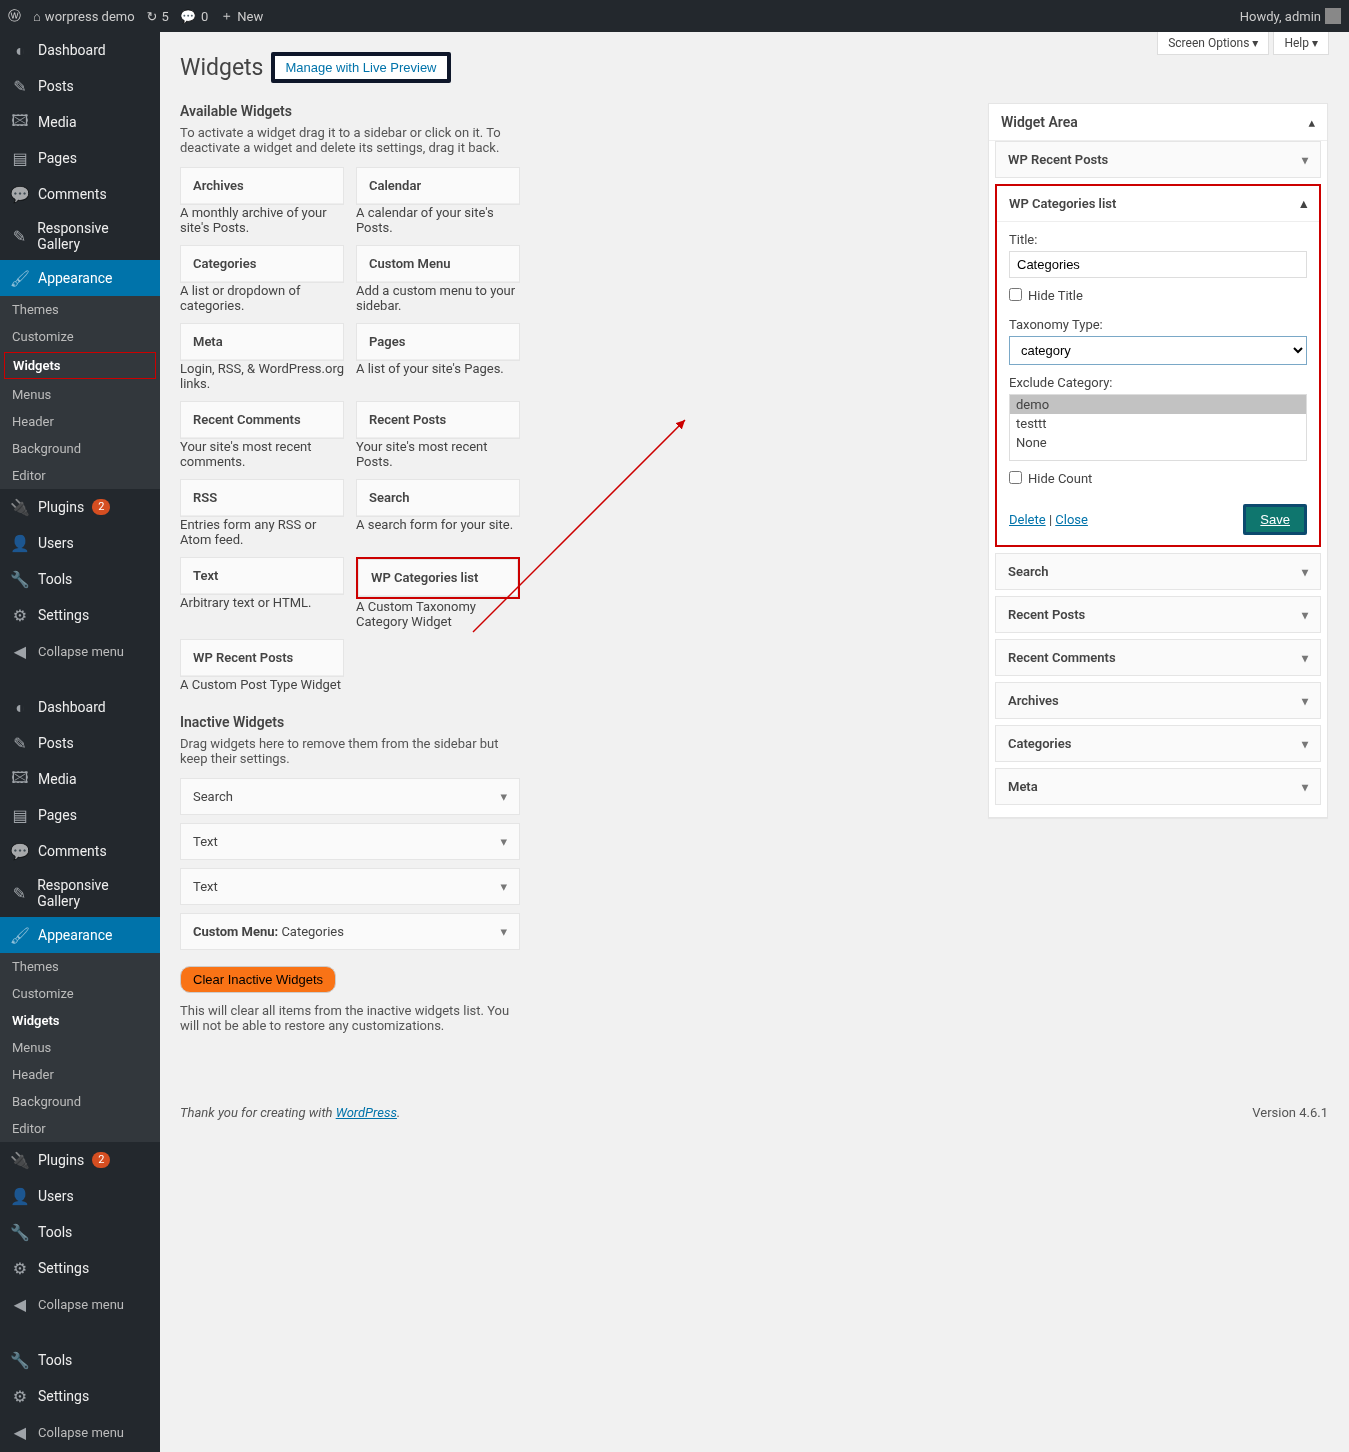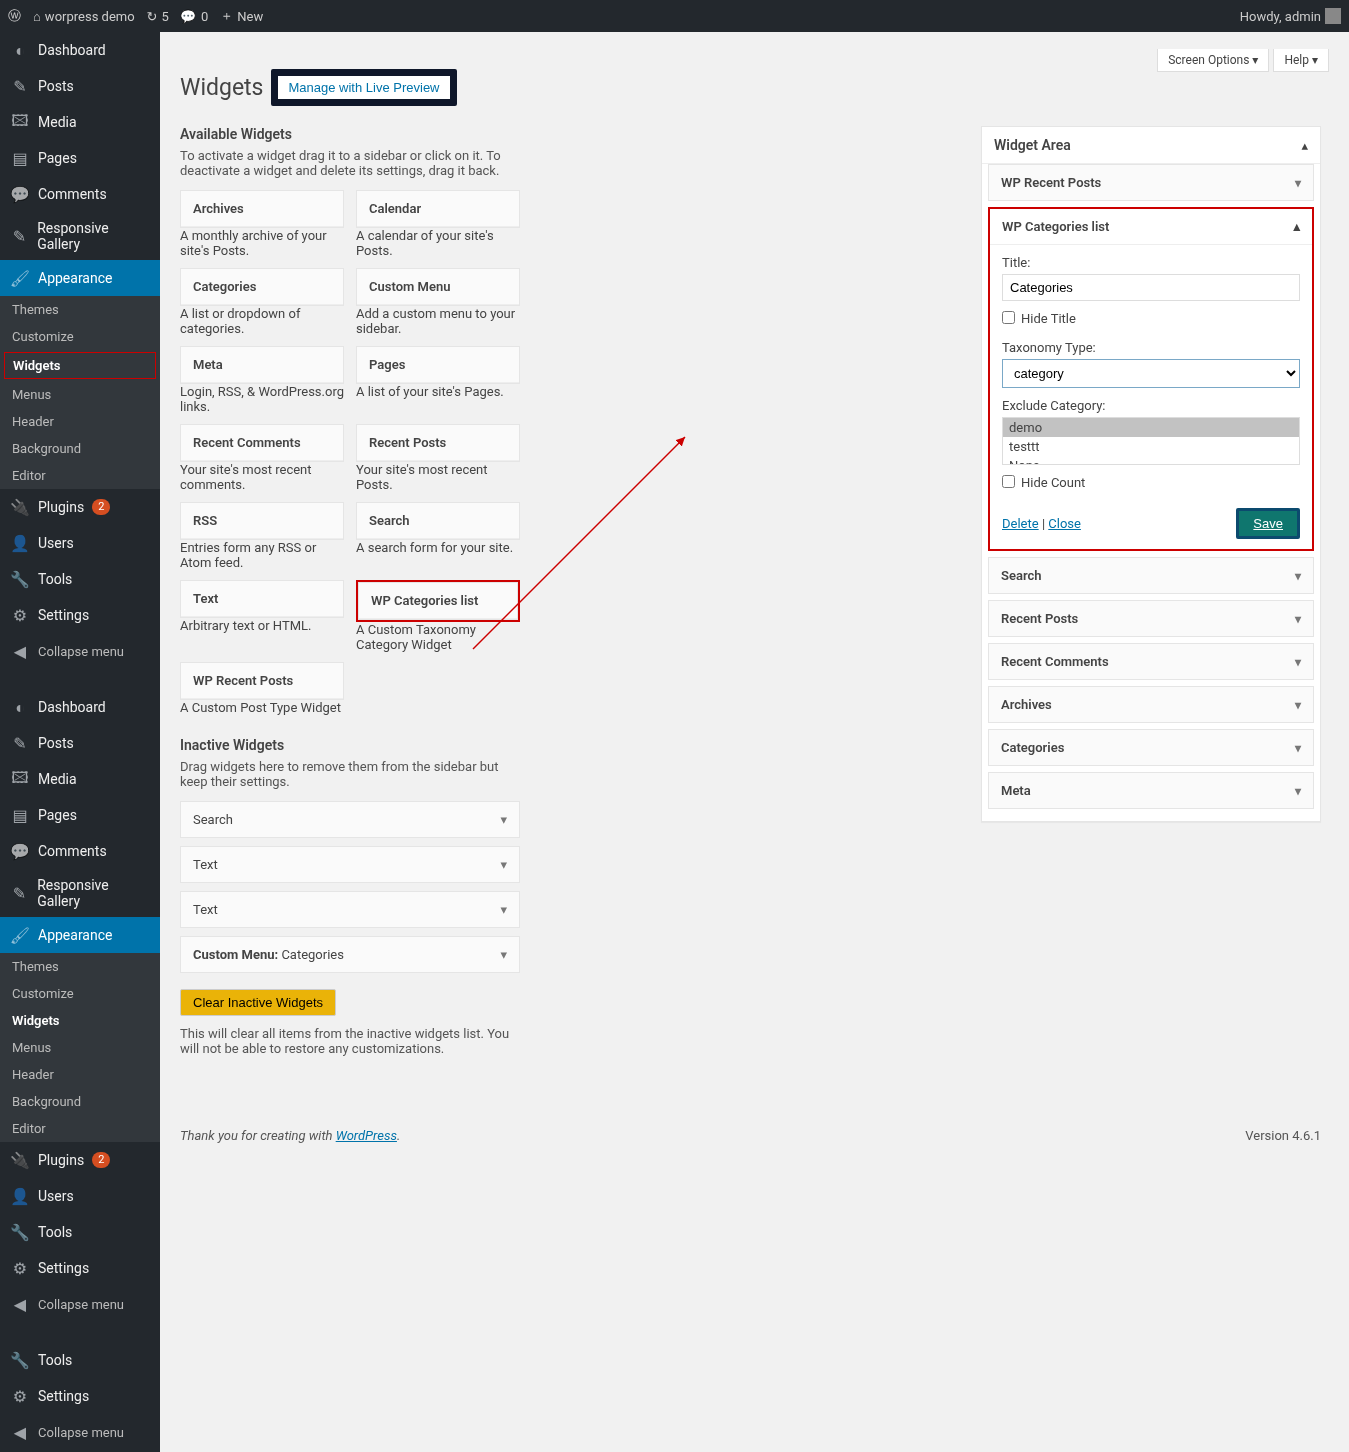--- a/index.html
+++ b/index.html
@@ -13,56 +13,56 @@
 .sidebar .menu-item { display: flex; align-items: center; padding: 8px 10px; color: #eee; font-size: 14px; gap: 8px; cursor: pointer; }
 .sidebar .menu-item.active { background: #0073aa; color: #fff; position: relative; }
 .sidebar .menu-item.active::after { content: ""; position: absolute; right: -8px; top: 50%; margin-top: -8px; border: 8px solid transparent; border-right-color: #f1f1f1; }
 .sidebar .submenu { background: #32373c; }
 .sidebar .submenu .sub-item { padding: 6px 12px; font-size: 13px; color: #bbb; cursor: pointer; }
 .sidebar .submenu .sub-item.current { color: #fff; font-weight: 600; }
 .sidebar .submenu .sub-item.boxed { border: 1px solid #c00; margin: 2px 4px; padding: 5px 8px; }
 .sidebar .icon { width: 20px; height: 20px; display: inline-flex; align-items: center; justify-content: center; font-size: 16px; color: rgba(240,245,250,.6); }
 .sidebar .collapse { padding: 8px 10px; color: #bbb; font-size: 13px; display: flex; align-items: center; gap: 8px; cursor: pointer; }
 .badge { background: #d54e21; color: #fff; border-radius: 10px; padding: 0 6px; font-size: 11px; line-height: 16px; }
-.main { flex: 1; padding: 10px 28px 40px 20px; position: relative; margin-top: 17px; }
+.main { flex: 1; padding: 10px 21px 40px 20px; position: relative; }
 .top-tabs { position: absolute; right: 20px; top: 0; display: flex; gap: 4px; }
 .screen-tab { background: #fff; border: 1px solid #ddd; border-top: none; padding: 4px 10px; font-size: 12px; cursor: pointer; }
 .page-title-row { display: flex; align-items: center; gap: 8px; margin: 10px 0 20px; }
 h1 { font-size: 23px; font-weight: 400; }
-.btn-outline { border: 7px solid #0f172a; color: #0073aa; background: #fff; padding: 4px 10px; font-size: 13px; cursor: pointer; border-radius: 2px; }
+.btn-outline { border: 4px solid #0f172a; color: #0073aa; background: #fff; padding: 4px 10px; font-size: 13px; cursor: pointer; border-radius: 2px; }
 .cols { display: flex; gap: 20px; }
 .col-left { flex: 0 0 340px; }
 .col-right { flex: 0 0 340px; margin-left: auto; }
 h2 { font-size: 14px; font-weight: 600; margin-bottom: 6px; }
 .desc { font-size: 13px; color: #555; margin-bottom: 12px; }
 .widget-grid { display: grid; grid-template-columns: 1fr 1fr; gap: 10px 12px; }
 .widget-box { border: 1px solid #e5e5e5; background: #fafafa; }
 .widget-box .wb-title { padding: 10px 12px; font-weight: 600; font-size: 13px; background: #fafafa; border-bottom: 1px solid #eee; cursor: move; }
 .widget-grid .cell { display: flex; flex-direction: column; }
 .widget-grid .cell.highlight .wb-title-wrap { border: 2px solid #c00; }
 .inactive-list { margin-top: 10px; }
 .inactive-item { border: 1px solid #e5e5e5; background: #fafafa; padding: 10px 12px; font-size: 13px; margin-bottom: 8px; display: flex; justify-content: space-between; align-items: center; cursor: pointer; }
 .inactive-item .chev { color: #777; }
-.btn-secondary { border: 1px solid #ccc; background: #eab308; padding: 5px 12px; font-size: 13px; cursor: pointer; border-radius: 2px; margin-top: 8px; }
+.btn-secondary { border: 1px solid #ccc; background: #f97316; padding: 5px 12px; font-size: 13px; cursor: pointer; border-radius: 10px; margin-top: 8px; }
 .sidebar-panel { background: #fff; border: 1px solid #e5e5e5; box-shadow: 0 1px 1px rgba(0,0,0,.04); }
 .panel-header { padding: 10px 12px; display: flex; justify-content: space-between; align-items: flex-end; border-bottom: 1px solid #eee; }
 .panel-header h3 { font-size: 14px; font-weight: 600; }
 .panel-desc { padding: 8px 12px 12px; font-size: 13px; color: #555; }
 .widget-row { border: 1px solid #e5e5e5; background: #fafafa; margin: 0 0 6px 0; }
 .widget-row .wr-head { padding: 10px 12px; display: flex; justify-content: space-between; align-items: center; font-weight: 600; font-size: 13px; cursor: pointer; }
 .widget-row .chev { color: #777; font-size: 12px; }
 .widget-open { border: 2px solid #c00; background: #fff; margin-bottom: 6px; }
 .widget-open .wo-head { padding: 10px 12px; display: flex; justify-content: space-between; align-items: center; font-weight: 600; font-size: 13px; border-bottom: 1px solid #eee; }
 .widget-form { padding: 10px 12px; }
 .widget-form label { font-size: 13px; display: block; margin-bottom: 4px; }
 .widget-form input[type=text], .widget-form select { width: 100%; padding: 5px 7px; border: 1px solid #ddd; font-size: 13px; background: #fff; }
 .widget-form select.tax { border: 1px solid #7aa8c7; }
 .widget-form .row { margin-bottom: 10px; }
 .widget-form .checkbox-row { display: flex; align-items: flex-start; gap: 6px; margin-bottom: 10px; }
-.multiselect { border: 1px solid #ddd; height: 48px; overflow-y: scroll; font-size: 13px; }
+.multiselect { border: 1px solid #ddd; height: 67px; overflow-y: scroll; font-size: 13px; }
 .multiselect .opt { padding: 2px 6px; cursor: pointer; }
 .multiselect .opt.selected { background: #c2c2c2; }
 .widget-actions { display: flex; justify-content: space-between; align-items: center; padding-top: 4px; }
 .widget-actions a { color: #0073aa; text-decoration: underline; font-size: 13px; }
 .btn-primary { background: #0f766e; border: 3px solid #0c4a6e; color: #fff; padding: 5px 14px; font-size: 13px; border-radius: 2px; cursor: pointer; text-decoration: underline; }
 .separator-widgets { padding: 0 0 6px 0; }
 .footer { display: flex; justify-content: space-between; margin-top: 60px; font-size: 13px; color: #555; font-style: italic; }
 .footer a { color: #0073aa; }
 .footer .ver { font-style: normal; }
 svg.arrow { position: absolute; pointer-events: none; }

